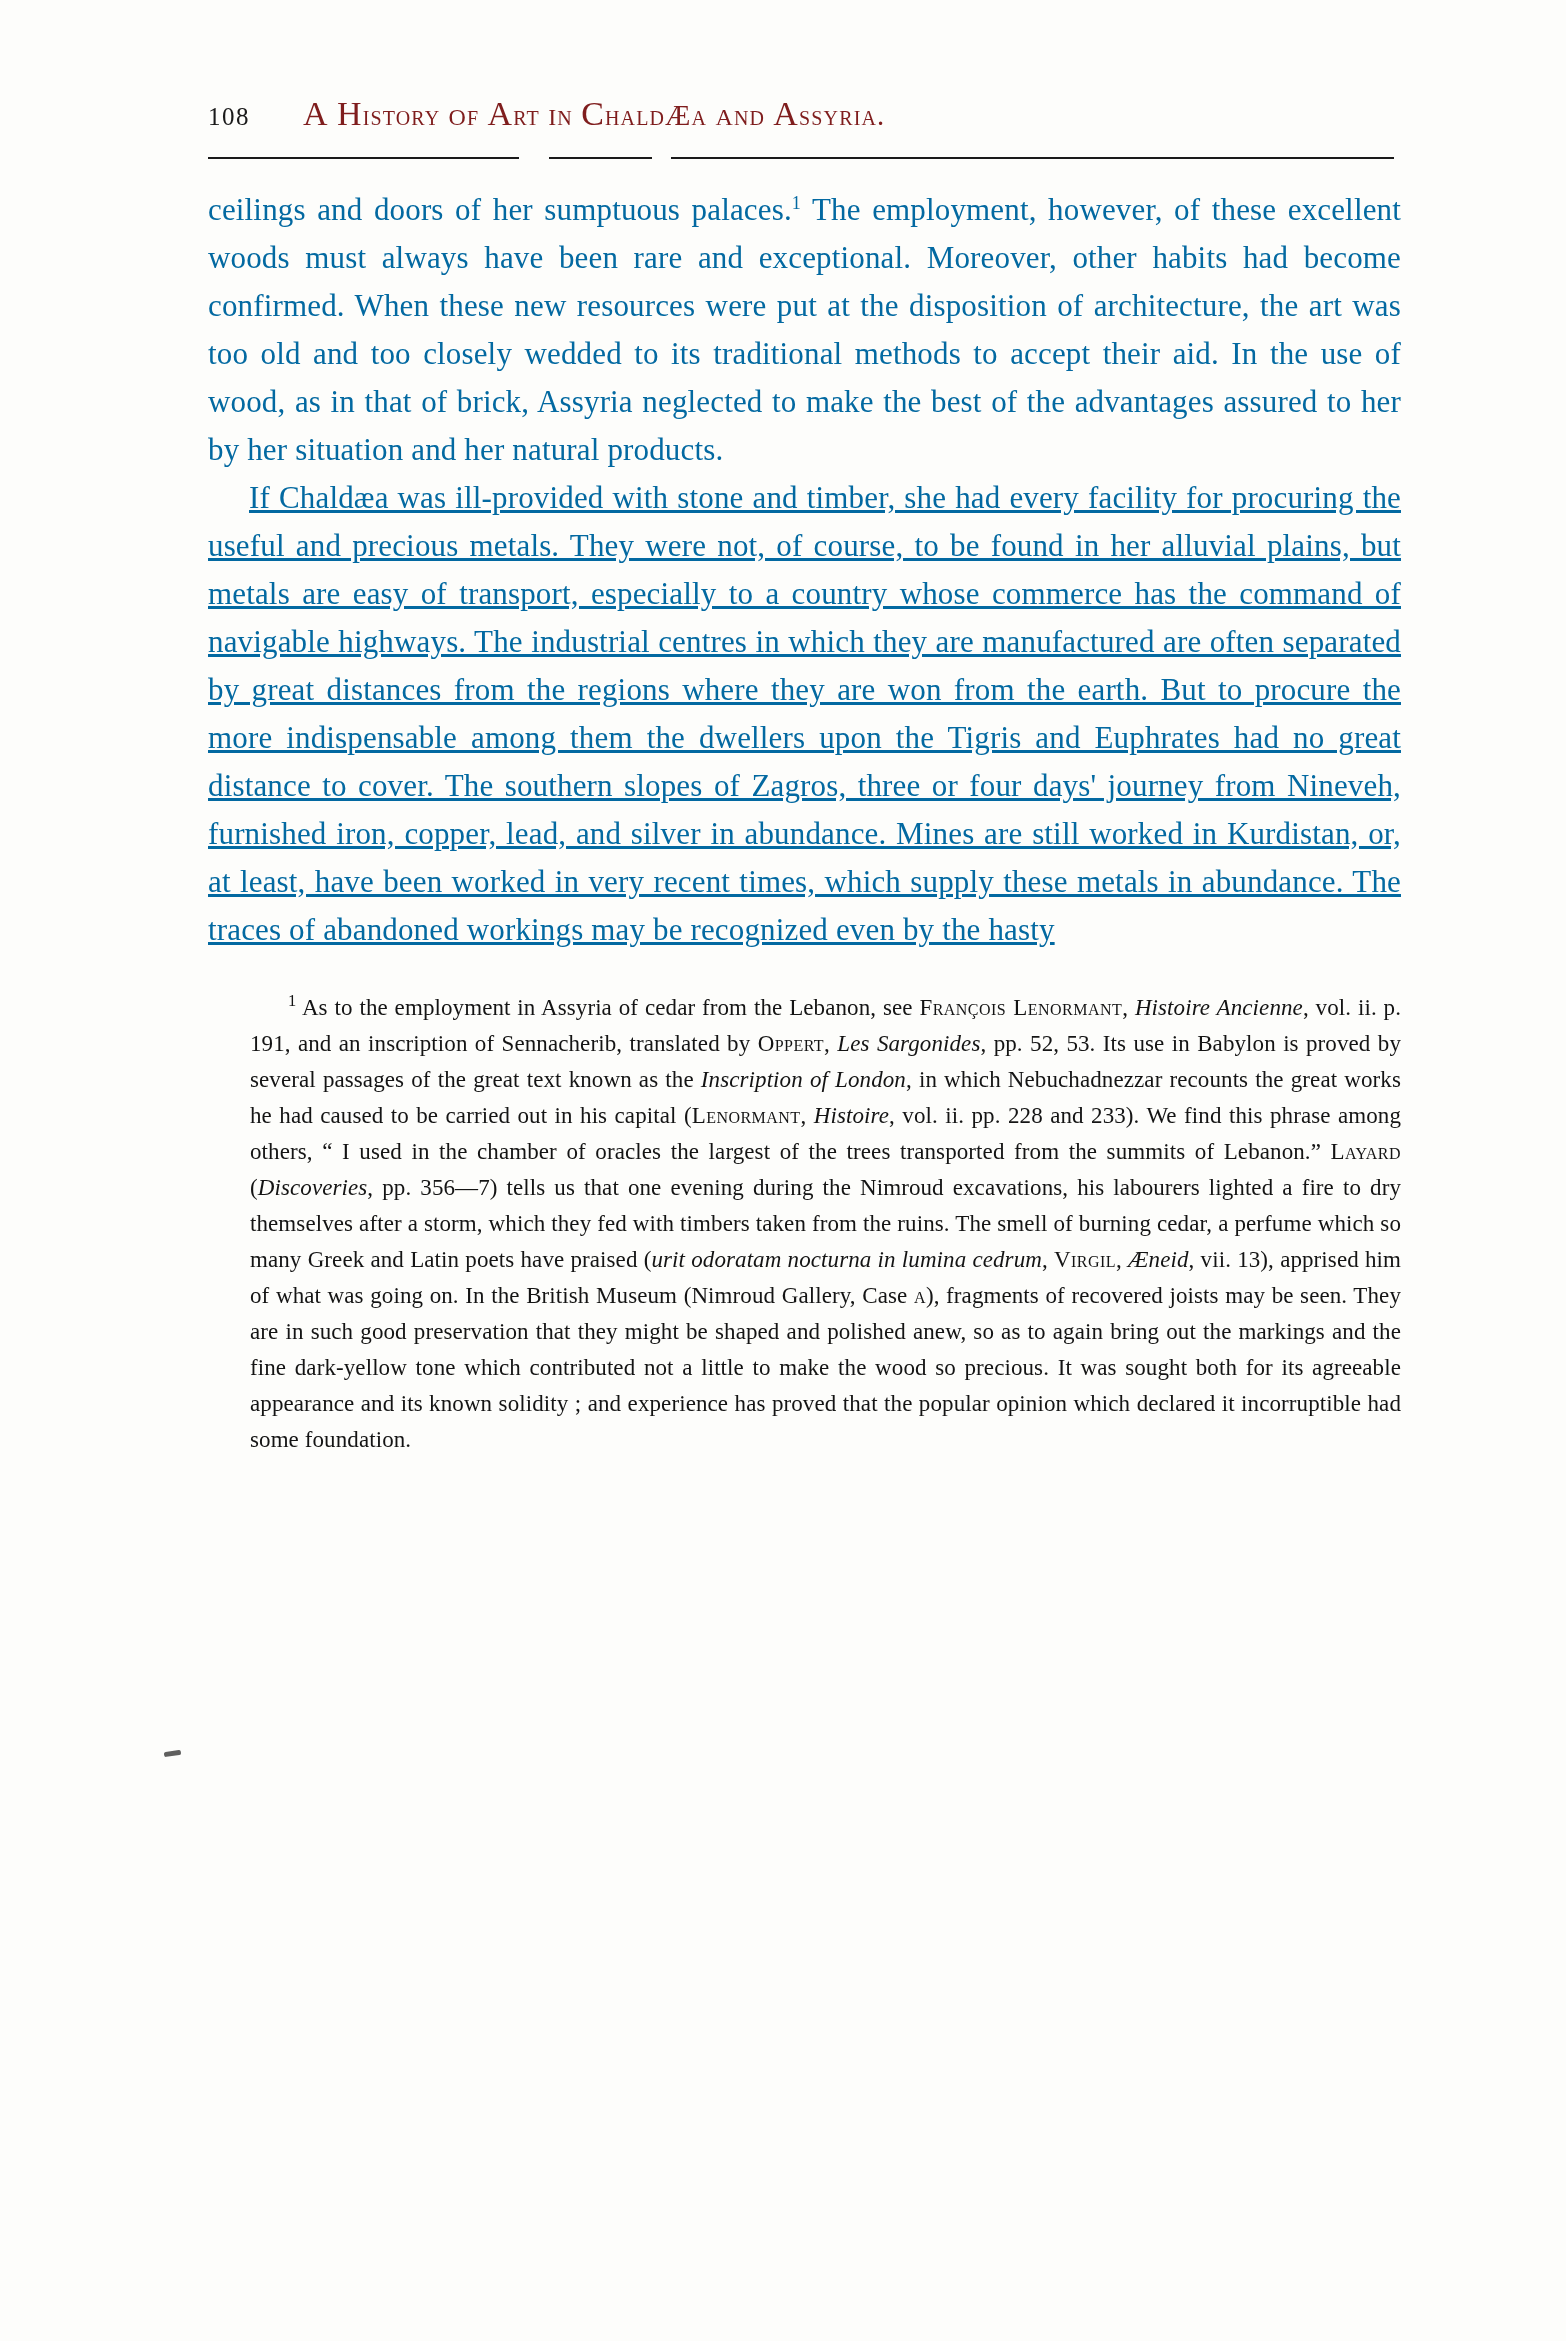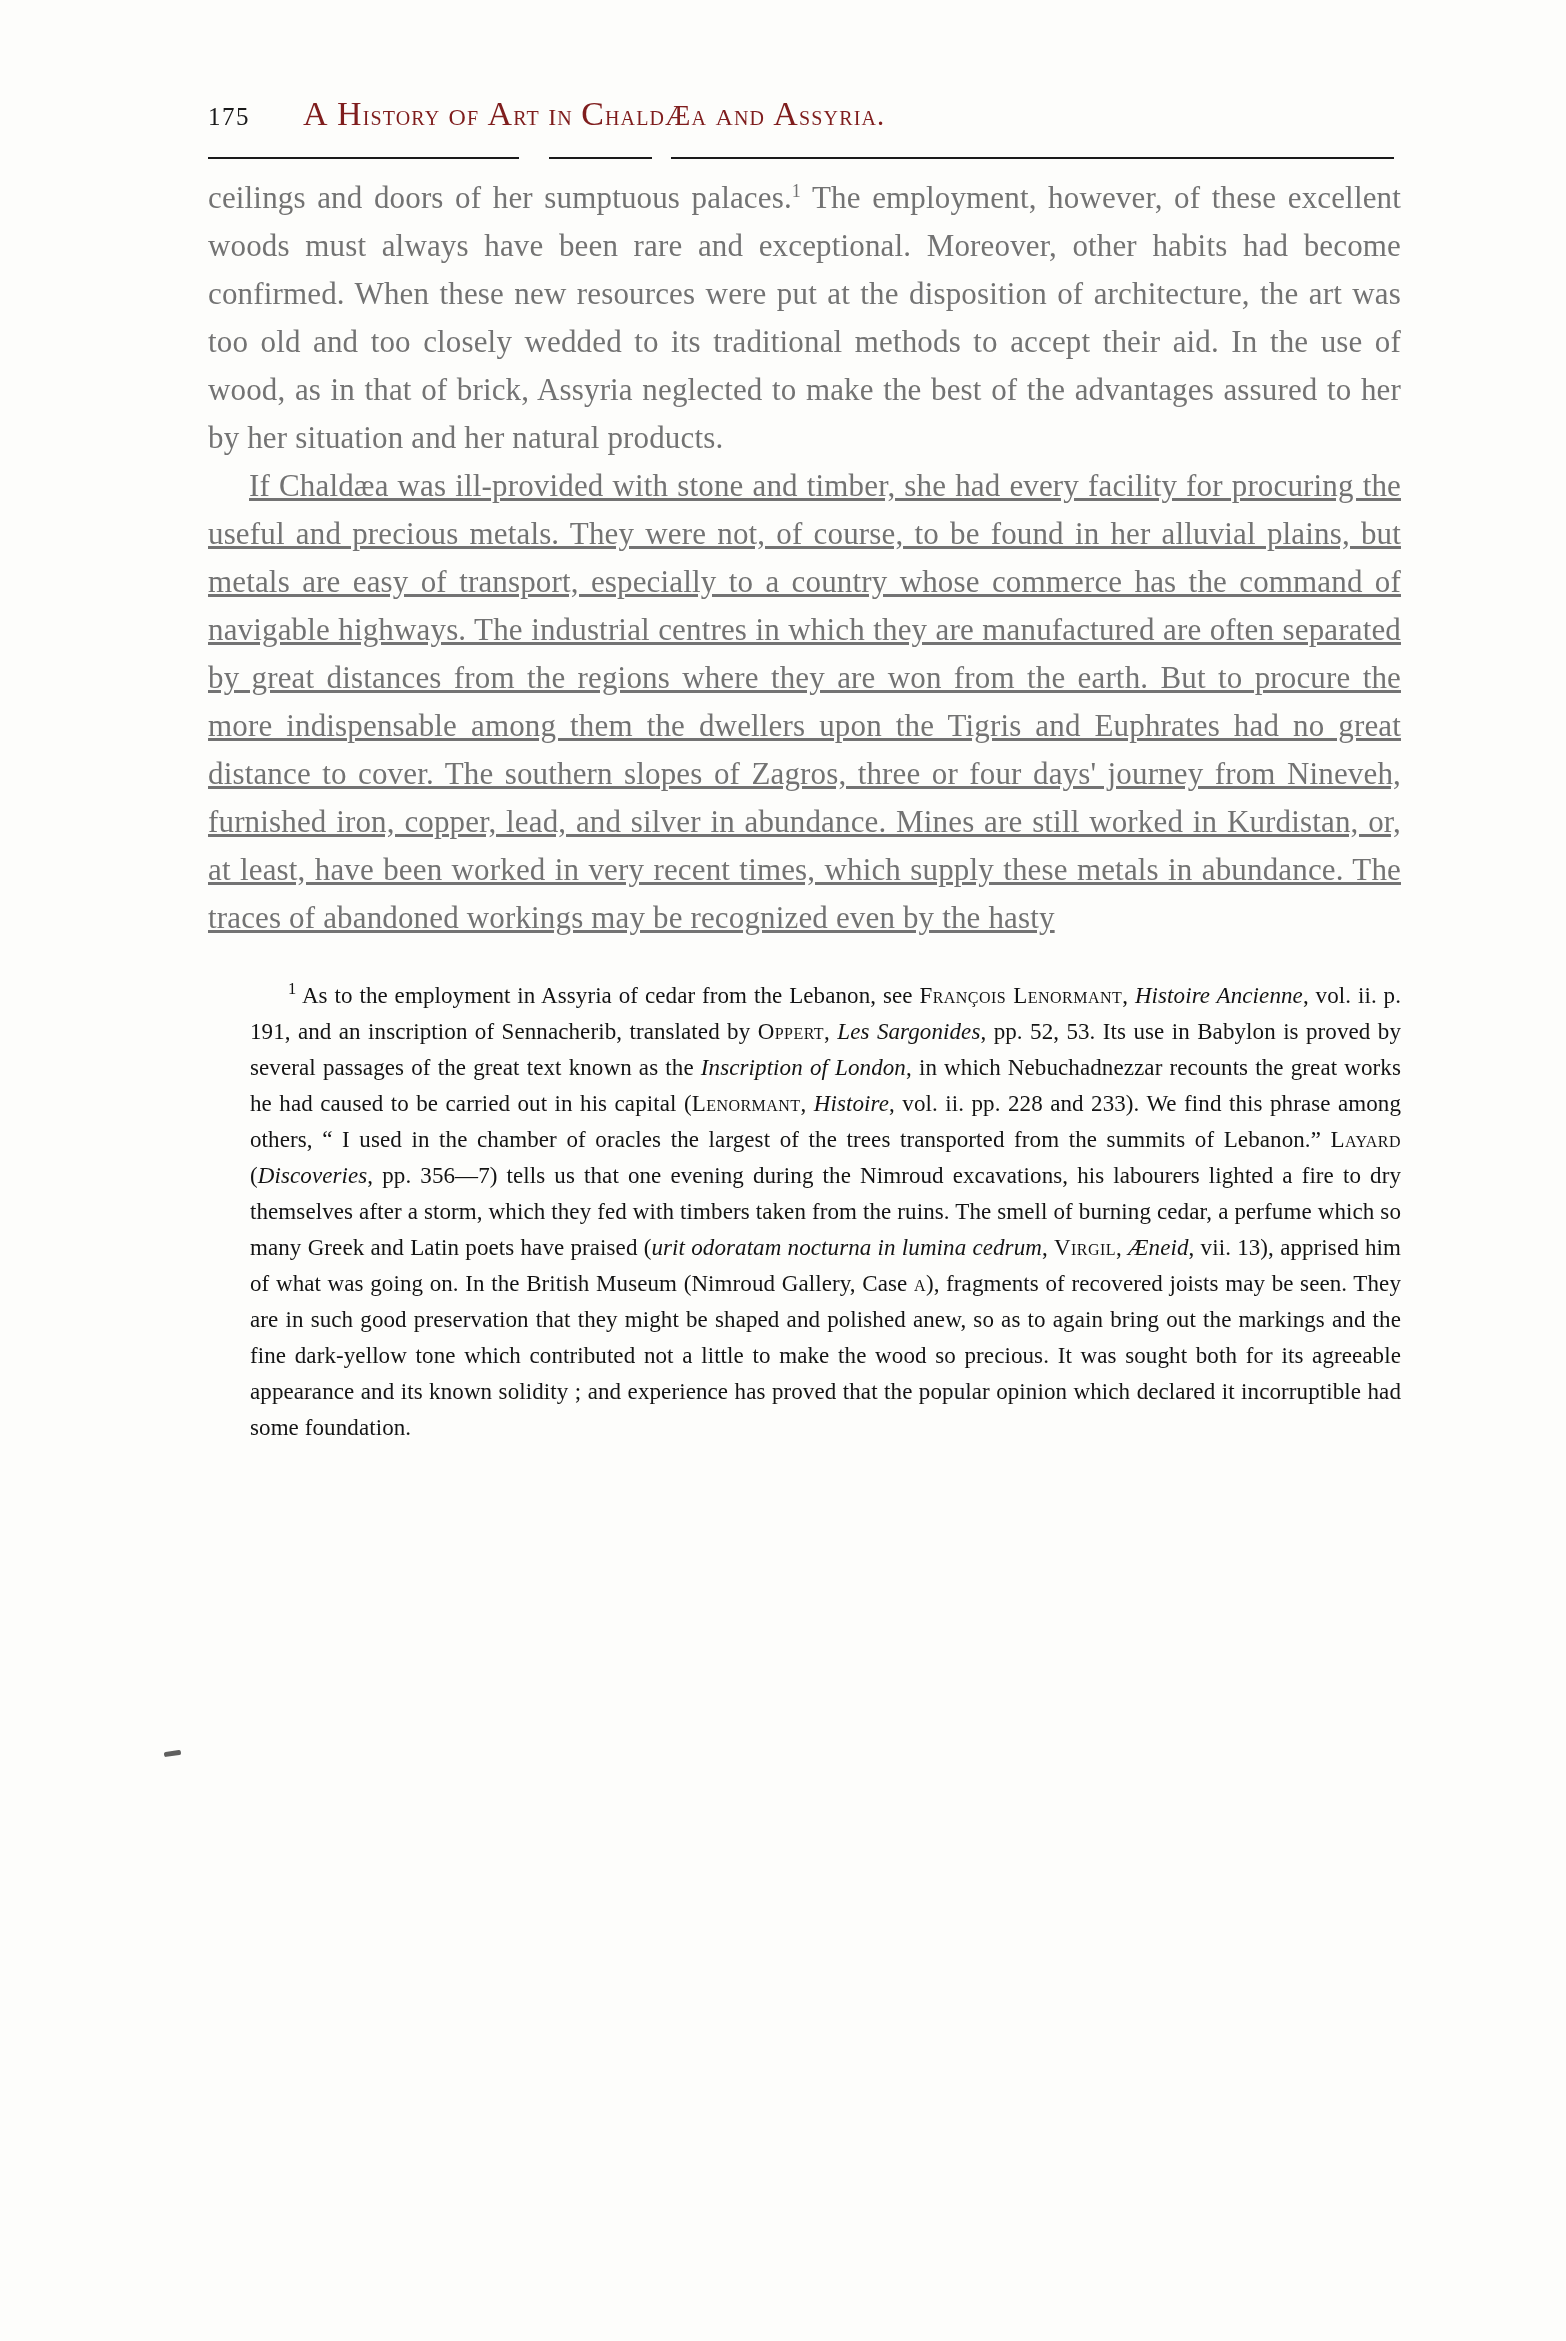--- a/index.html
+++ b/index.html
@@ -69,26 +69,26 @@
   }
   .rule .gap2 {
     position: absolute;
     left: 444px; top: -1.3px;
     width: 19px; height: 4.4px;
     background: #fdfdfb;
   }
 
   
   .body-text {
-    margin-top: 15px;
+    margin-top: 27px;
     font-size: 31px;
     line-height: 48px;
     text-align: justify;
     text-justify: inter-word;
-    color: #737373;
+    color: #0369a1;
     letter-spacing: 0.005em;
   }
   .body-text p {
     margin: 0;
   }
   .body-text p + p {
     margin-top: 0;
     text-decoration: underline;
   }
   .indent {
@@ -139,21 +139,21 @@
     border-radius: 1.9px;
   }
 </style>
 </head>
 <body>
 
 <div class="page">
   <div class="content">
 
     <div class="header">
-      <div class="folio">175</div>
+      <div class="folio">108</div>
       <div class="running-title">
         <span class="cap">A</span> <span class="cap">H</span>istory <span class="cap">o</span>f <span class="cap">A</span>rt <span class="cap">i</span>n <span class="cap">C</span>haldÆa <span class="cap">a</span>nd <span class="cap">A</span>ssyria.
       </div>
     </div>
 
     <div class="rule">
       <div class="gap1"></div>
       <div class="gap2"></div>
     </div>
 

